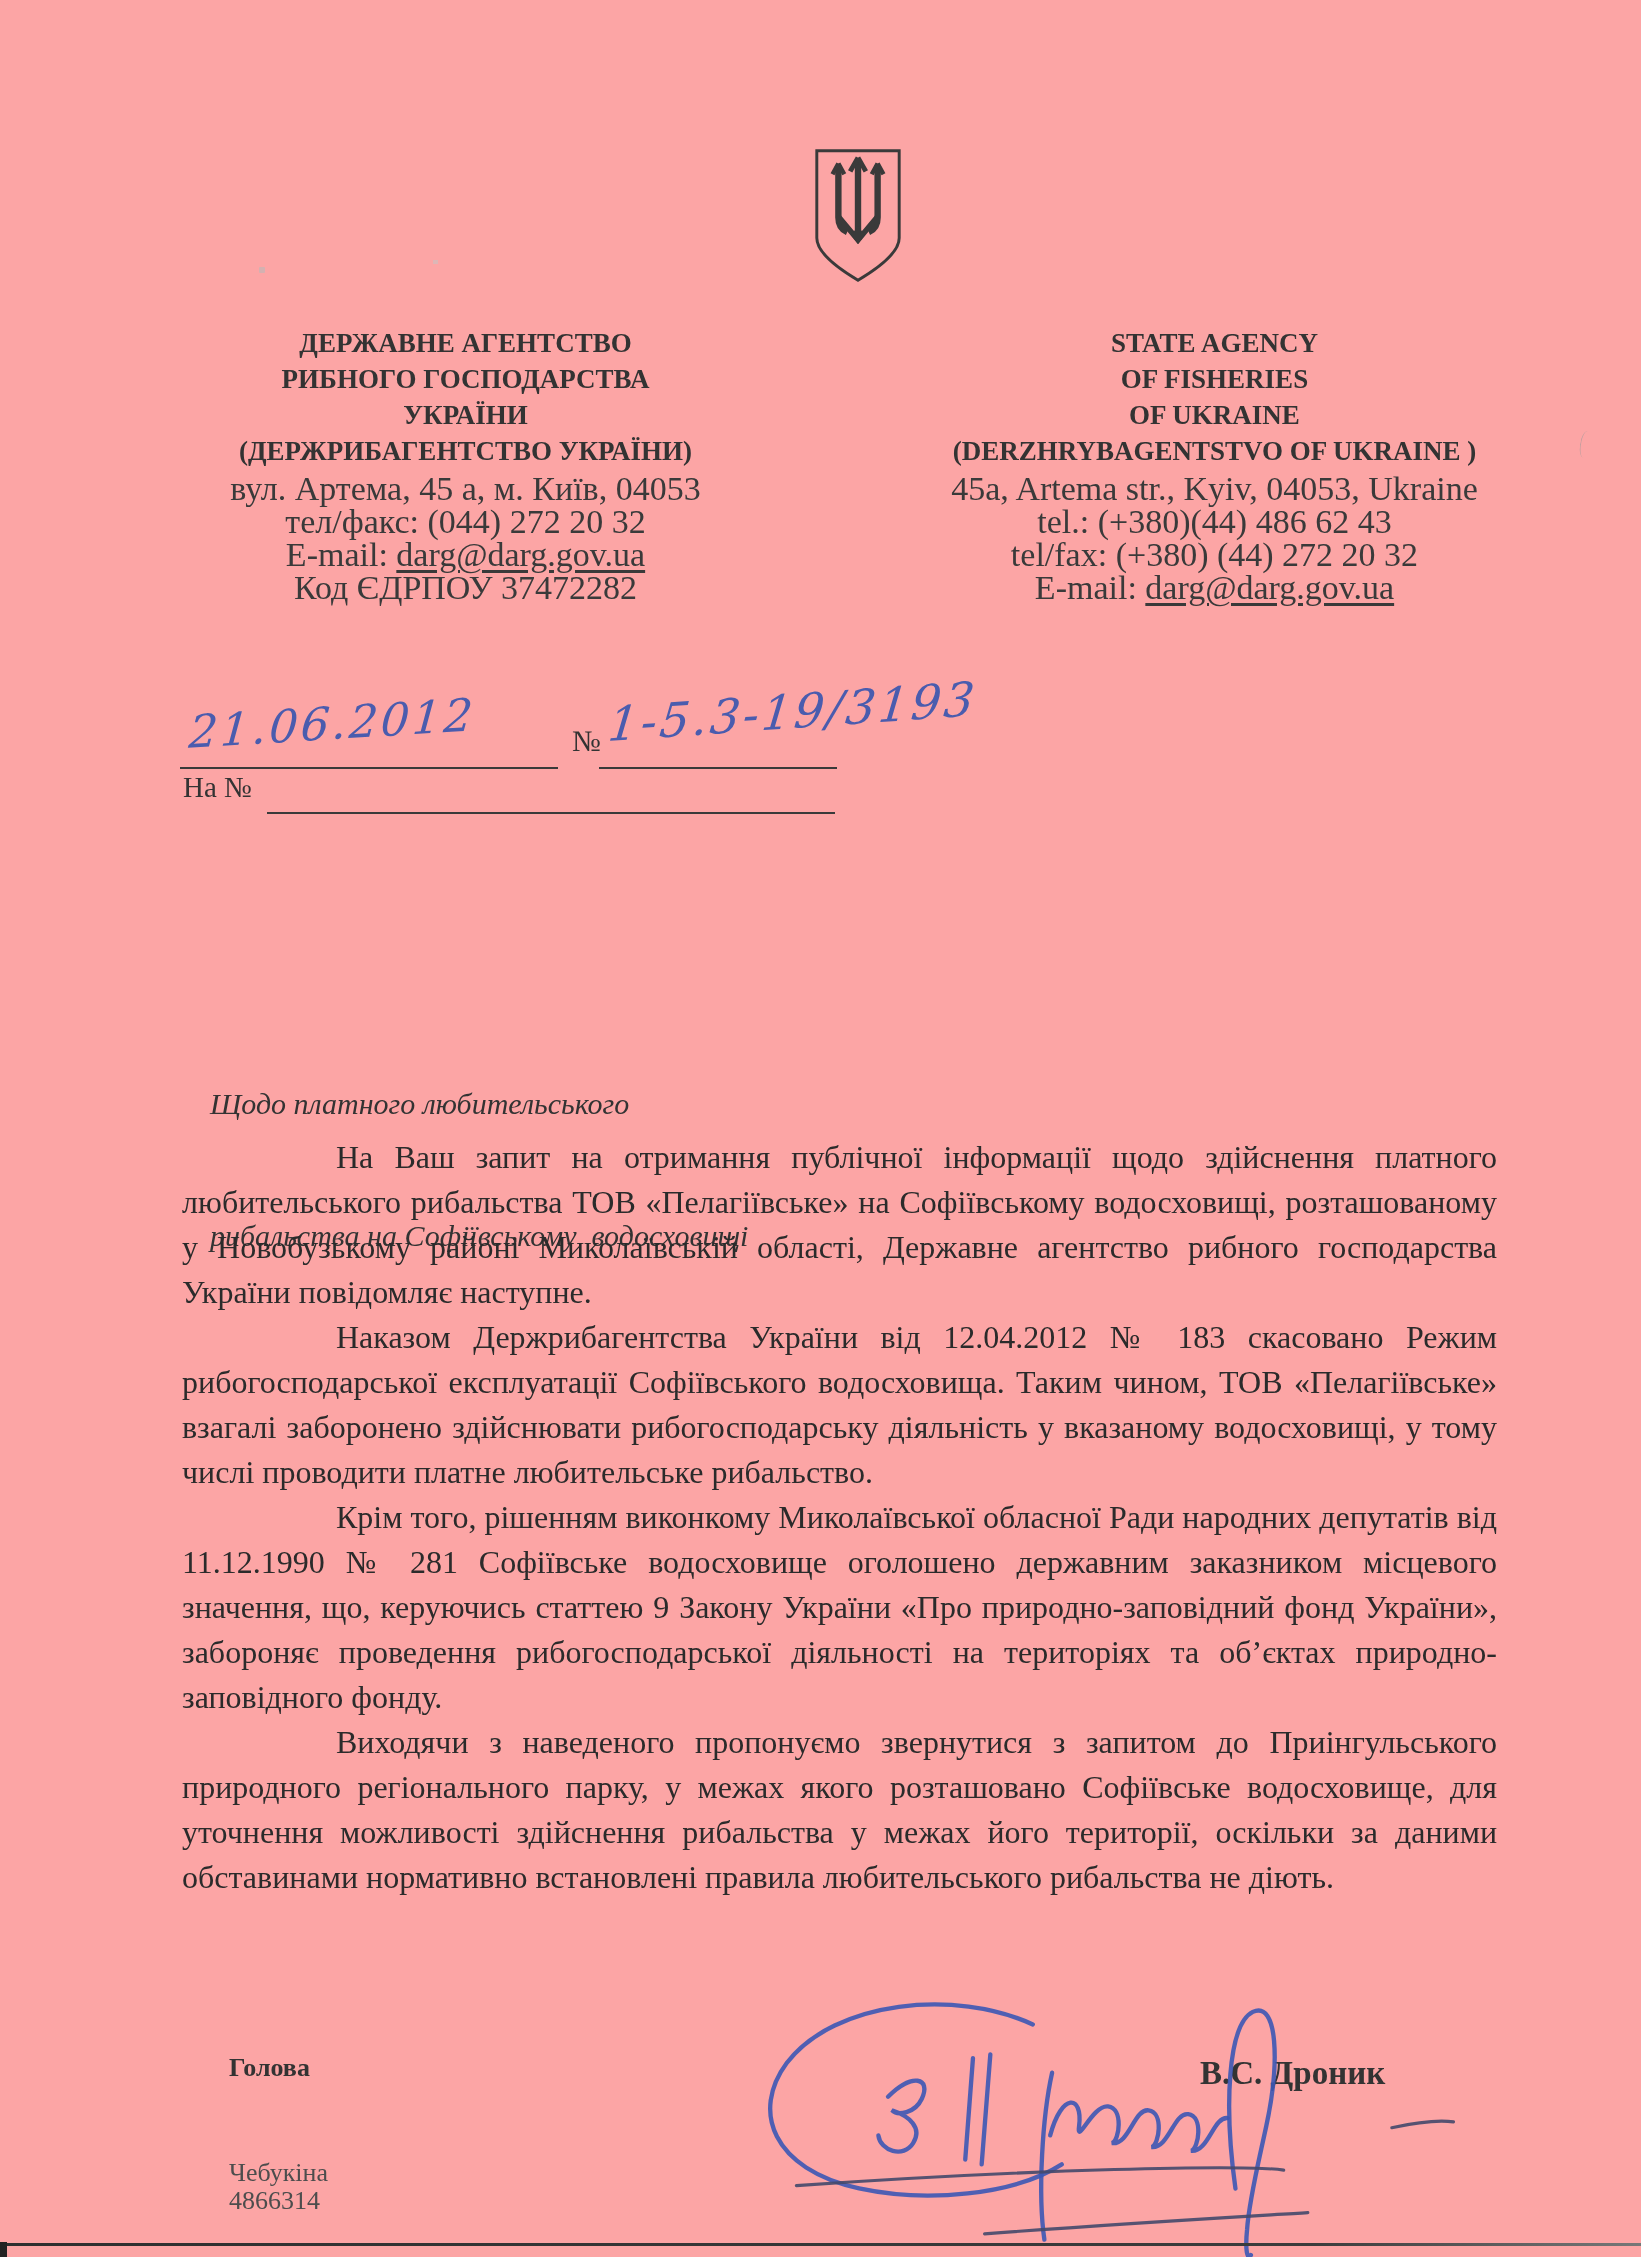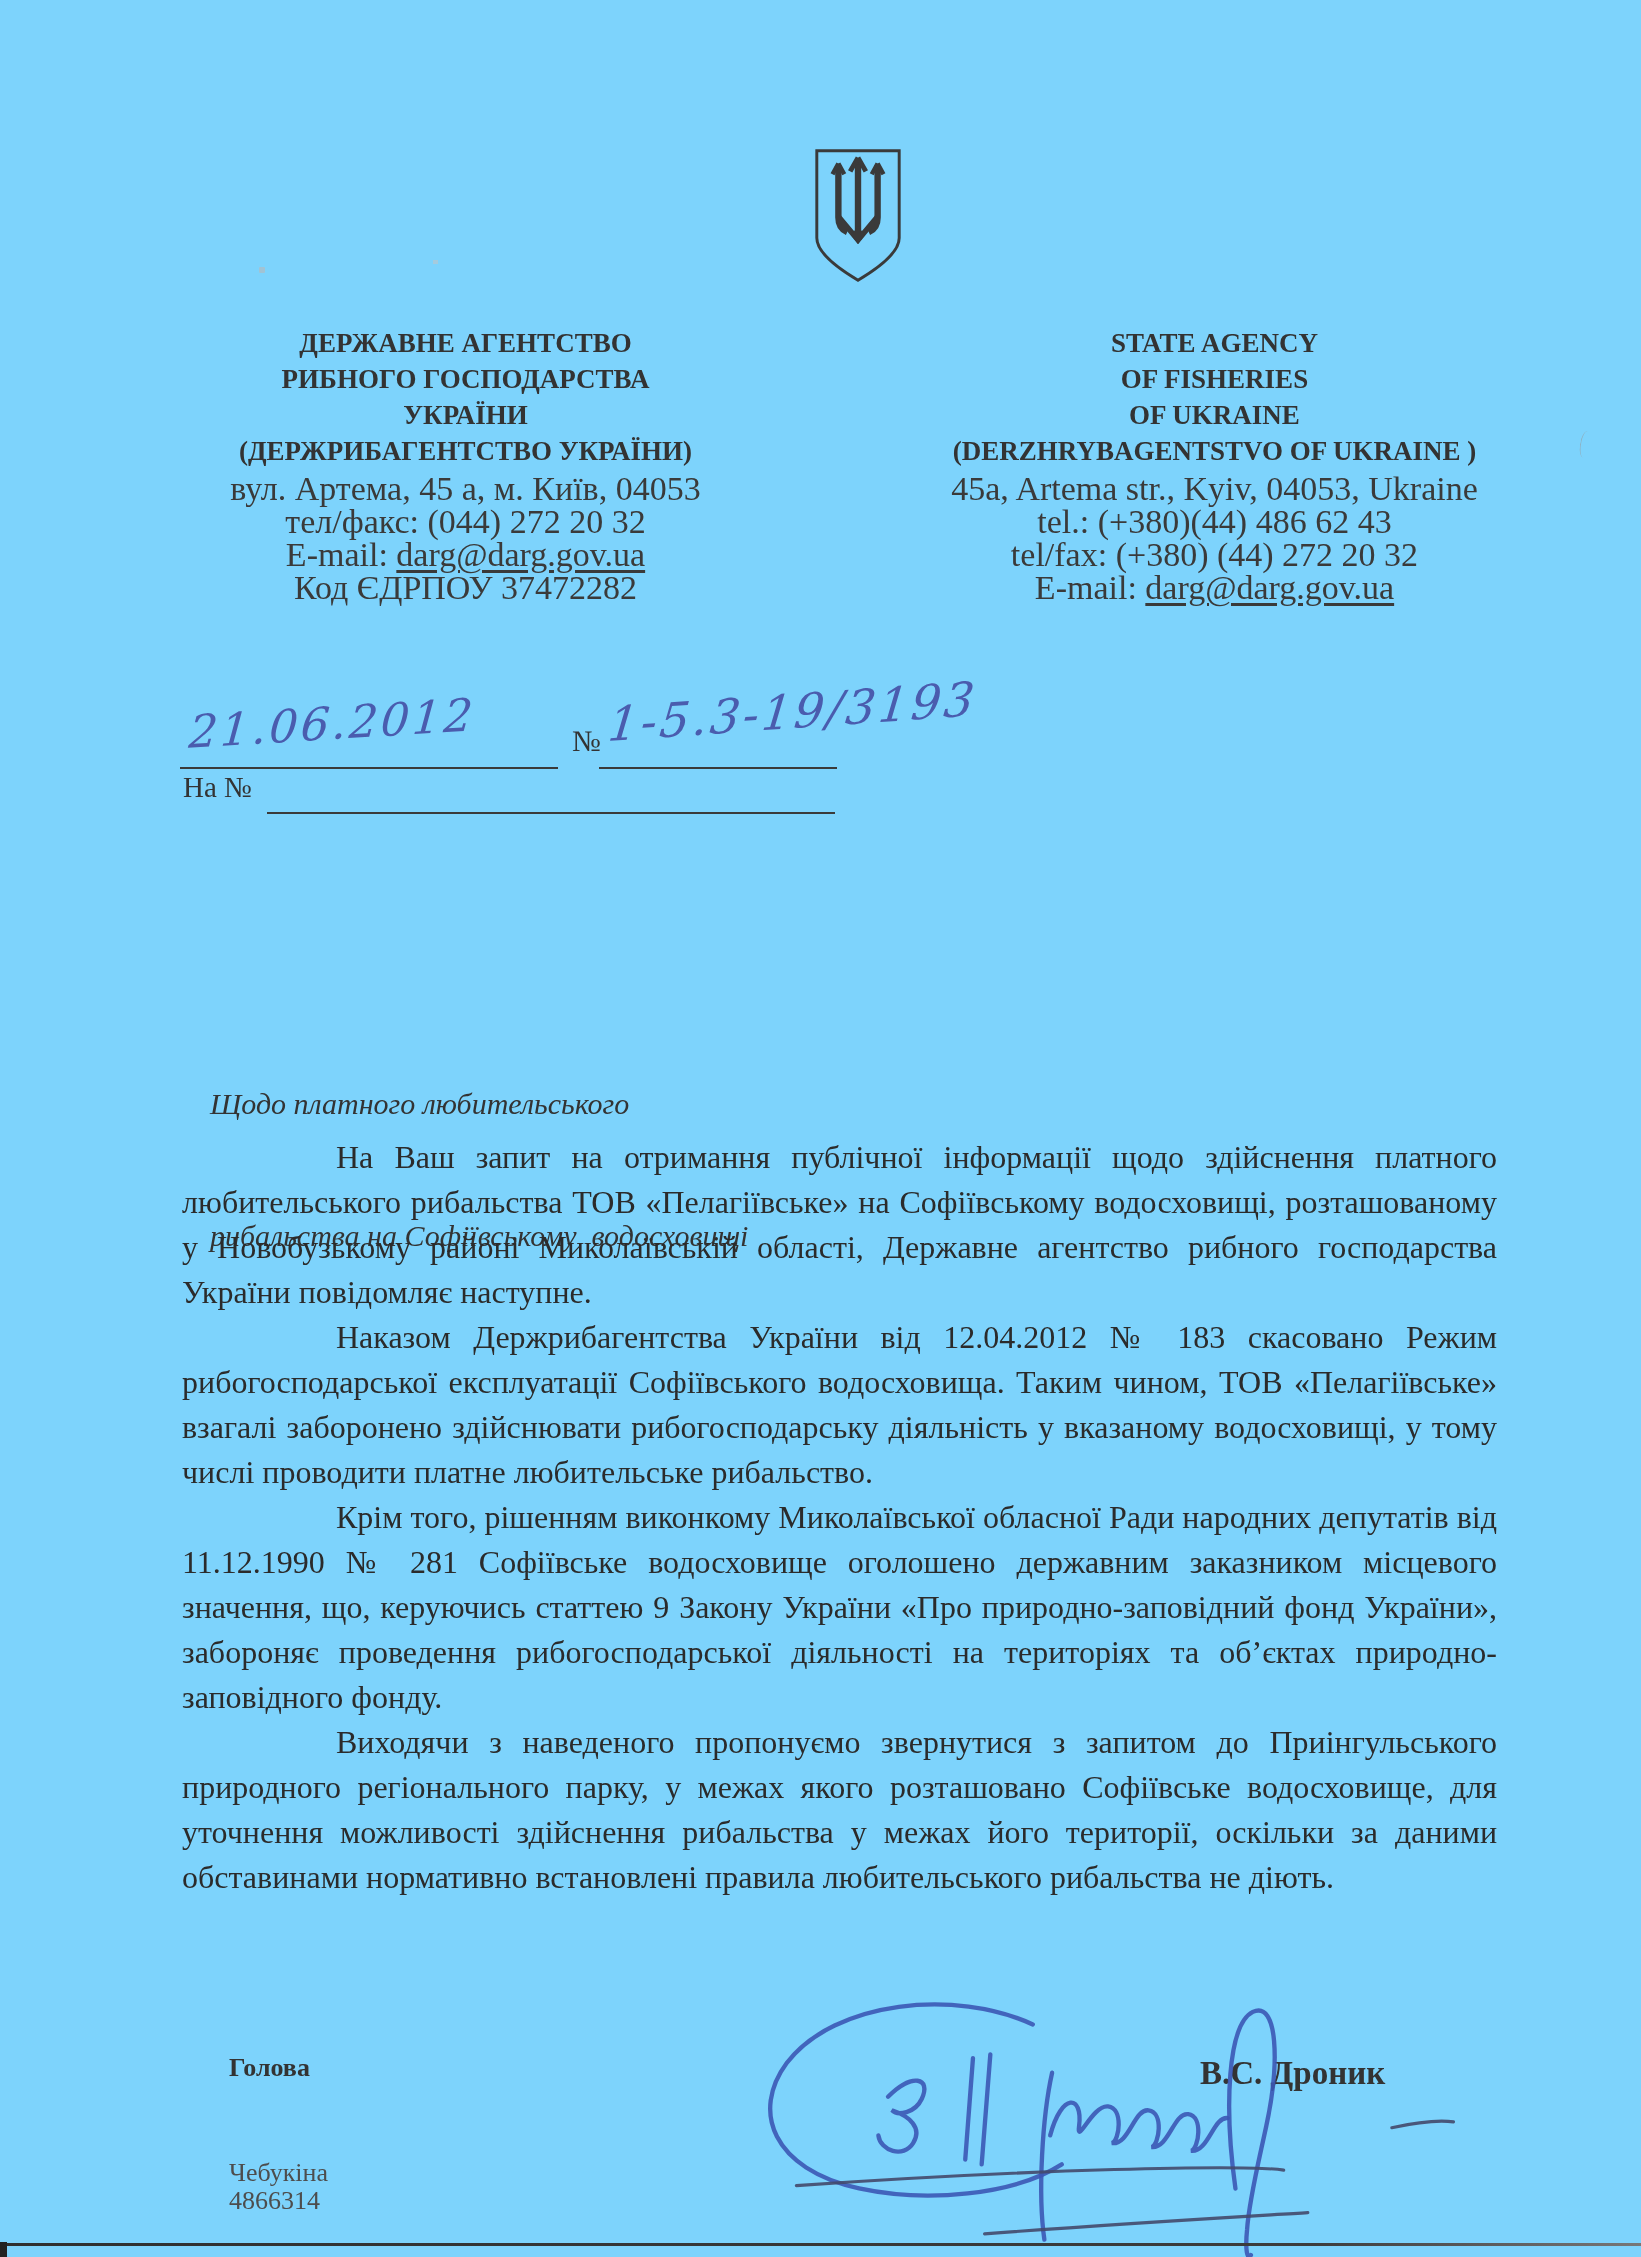--- a/index.html
+++ b/index.html
@@ -1,20 +1,20 @@
 <!DOCTYPE html>
 <html><head>
 <meta charset="utf-8">
 <style>
   html,body{margin:0;padding:0;background:#e8e8e8;}
   .sheet{
     position:relative;
     width:1641px;height:2257px;
     margin:0 auto;
-    background:#7dd3fc;
+    background:#fca5a5;
     overflow:hidden;
     font-family:"Liberation Serif", serif;
     color:#2b2b2b;
   }
   
   .emblem{position:absolute;left:807px;top:145px;width:102px;height:141px;}
   
   .hdr-col{position:absolute;top:325px;width:599px;text-align:center;}
   .hdr-left{left:166px;}
   .hdr-right{left:915px;}

